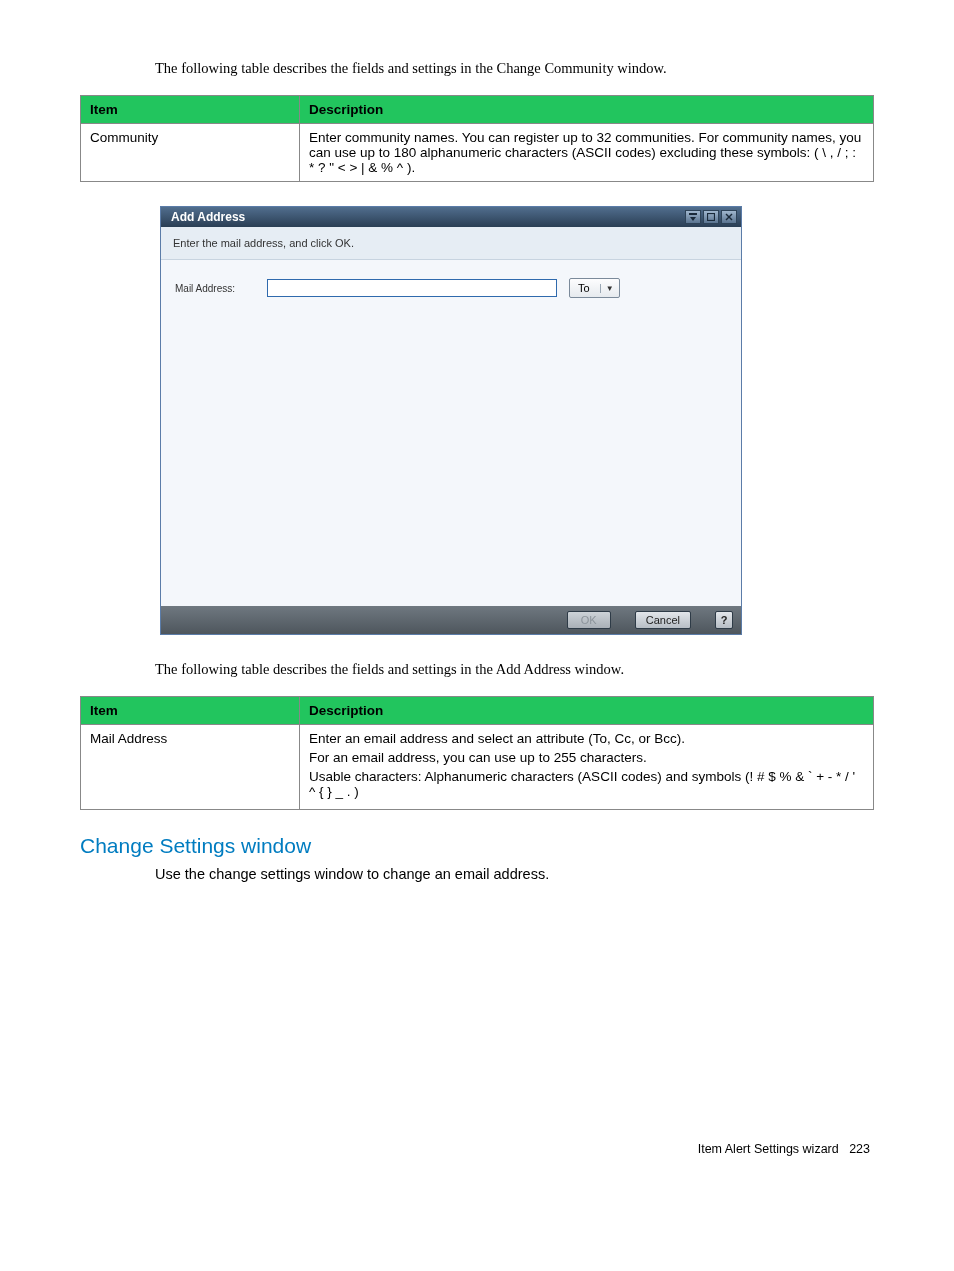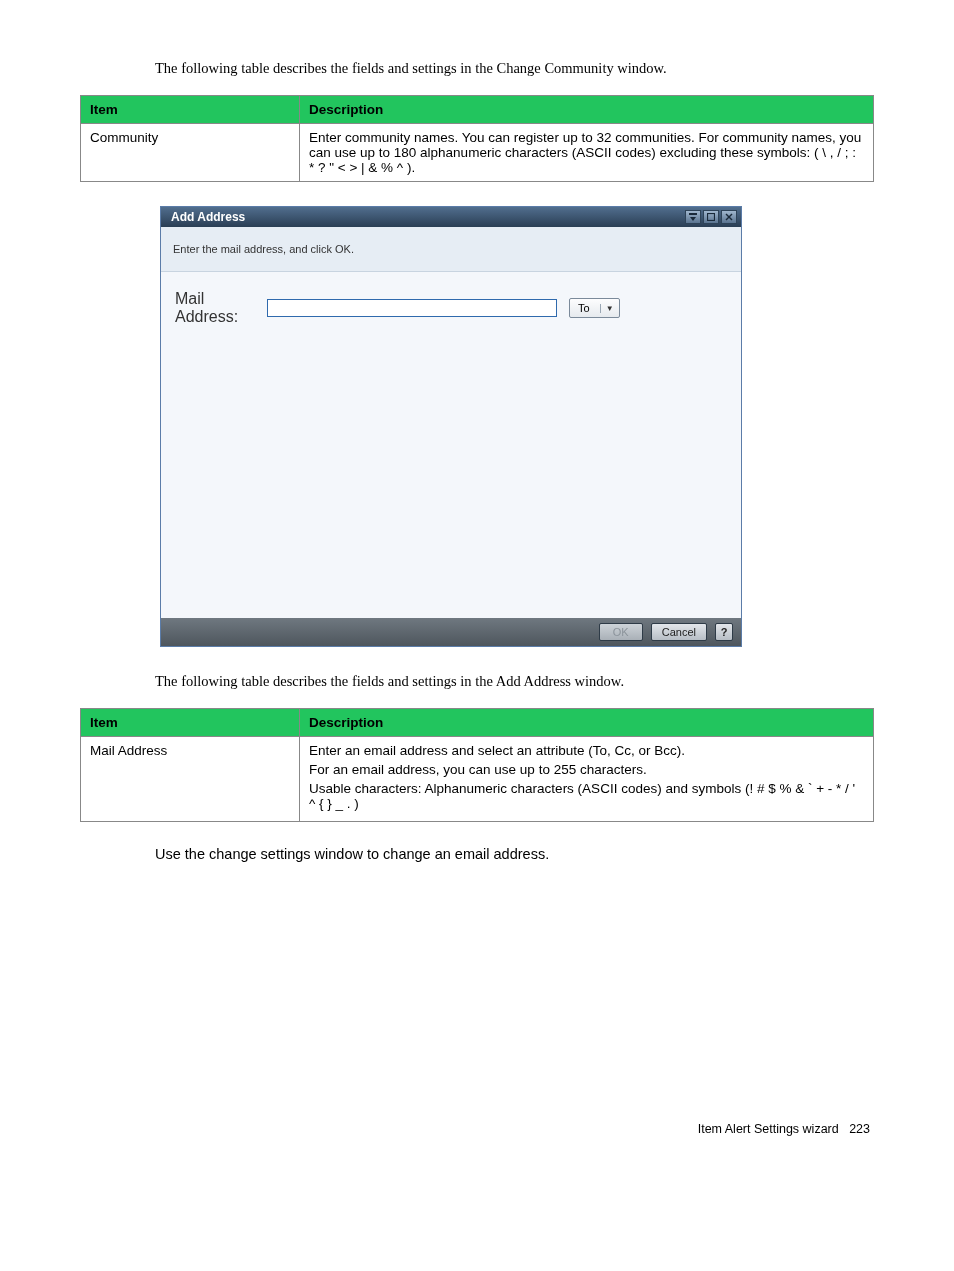--- a/index.html
+++ b/index.html
@@ -86,37 +86,37 @@
     align-items: center;
     justify-content: center;
     font-size: 10px;
     line-height: 1;
     color: #1a2a3a;
     box-sizing: border-box;
   }
   .dialog-subhead {
     background: #e6edf4;
     border-bottom: 1px solid #c8d4e0;
-    padding: 16px 12px;
+    padding: 10px 12px;
     font-size: 11px;
     color: #333;
   }
   .dialog-body {
     height: 310px;
     padding: 18px 14px;
     background: #f4f7fb;
   }
   .form-row {
     display: flex;
     align-items: center;
     gap: 12px;
   }
   .form-label {
     width: 80px;
-    font-size: 16px;
+    font-size: 10px;
     color: #333;
   }
   .form-input {
     width: 290px;
     height: 18px;
     border: 1px solid #2f6aad;
     background: #fff;
     font-size: 11px;
     padding: 0 4px;
     box-sizing: border-box;
@@ -138,21 +138,21 @@
     padding: 0 5px;
     font-size: 8px;
     color: #333;
   }
   .dialog-footer {
     background: linear-gradient(#6f7880, #4e565d);
     padding: 5px 8px;
     display: flex;
     justify-content: flex-end;
     align-items: center;
-    gap: 8px;
+    gap: 24px;
   }
   .dlg-btn {
     display: inline-flex;
     align-items: center;
     justify-content: center;
     height: 18px;
     min-width: 44px;
     padding: 0 10px;
     border: 1px solid #2e3b47;
     border-radius: 2px;
@@ -253,19 +253,20 @@
       <td class="col-item">Mail Address</td>
       <td class="multi-line">
         <p>Enter an email address and select an attribute (To, Cc, or Bcc).</p>
         <p>For an email address, you can use up to 255 characters.</p>
         <p>Usable characters: Alphanumeric characters (ASCII codes) and symbols (! # $ % &amp; ` + - * / ' ^ { } _ . )</p>
       </td>
     </tr>
   </tbody>
     </table>
 
+  <h2 class="section-heading">Change Settings window</h2>
   <p class="section-text">Use the change settings window to change an email address.</p>
 
   <div class="page-footer">
     <span>Item Alert Settings wizard</span>&nbsp;&nbsp;&nbsp;<span>223</span>
   </div>
 
 </div>
 
 </body></html>

